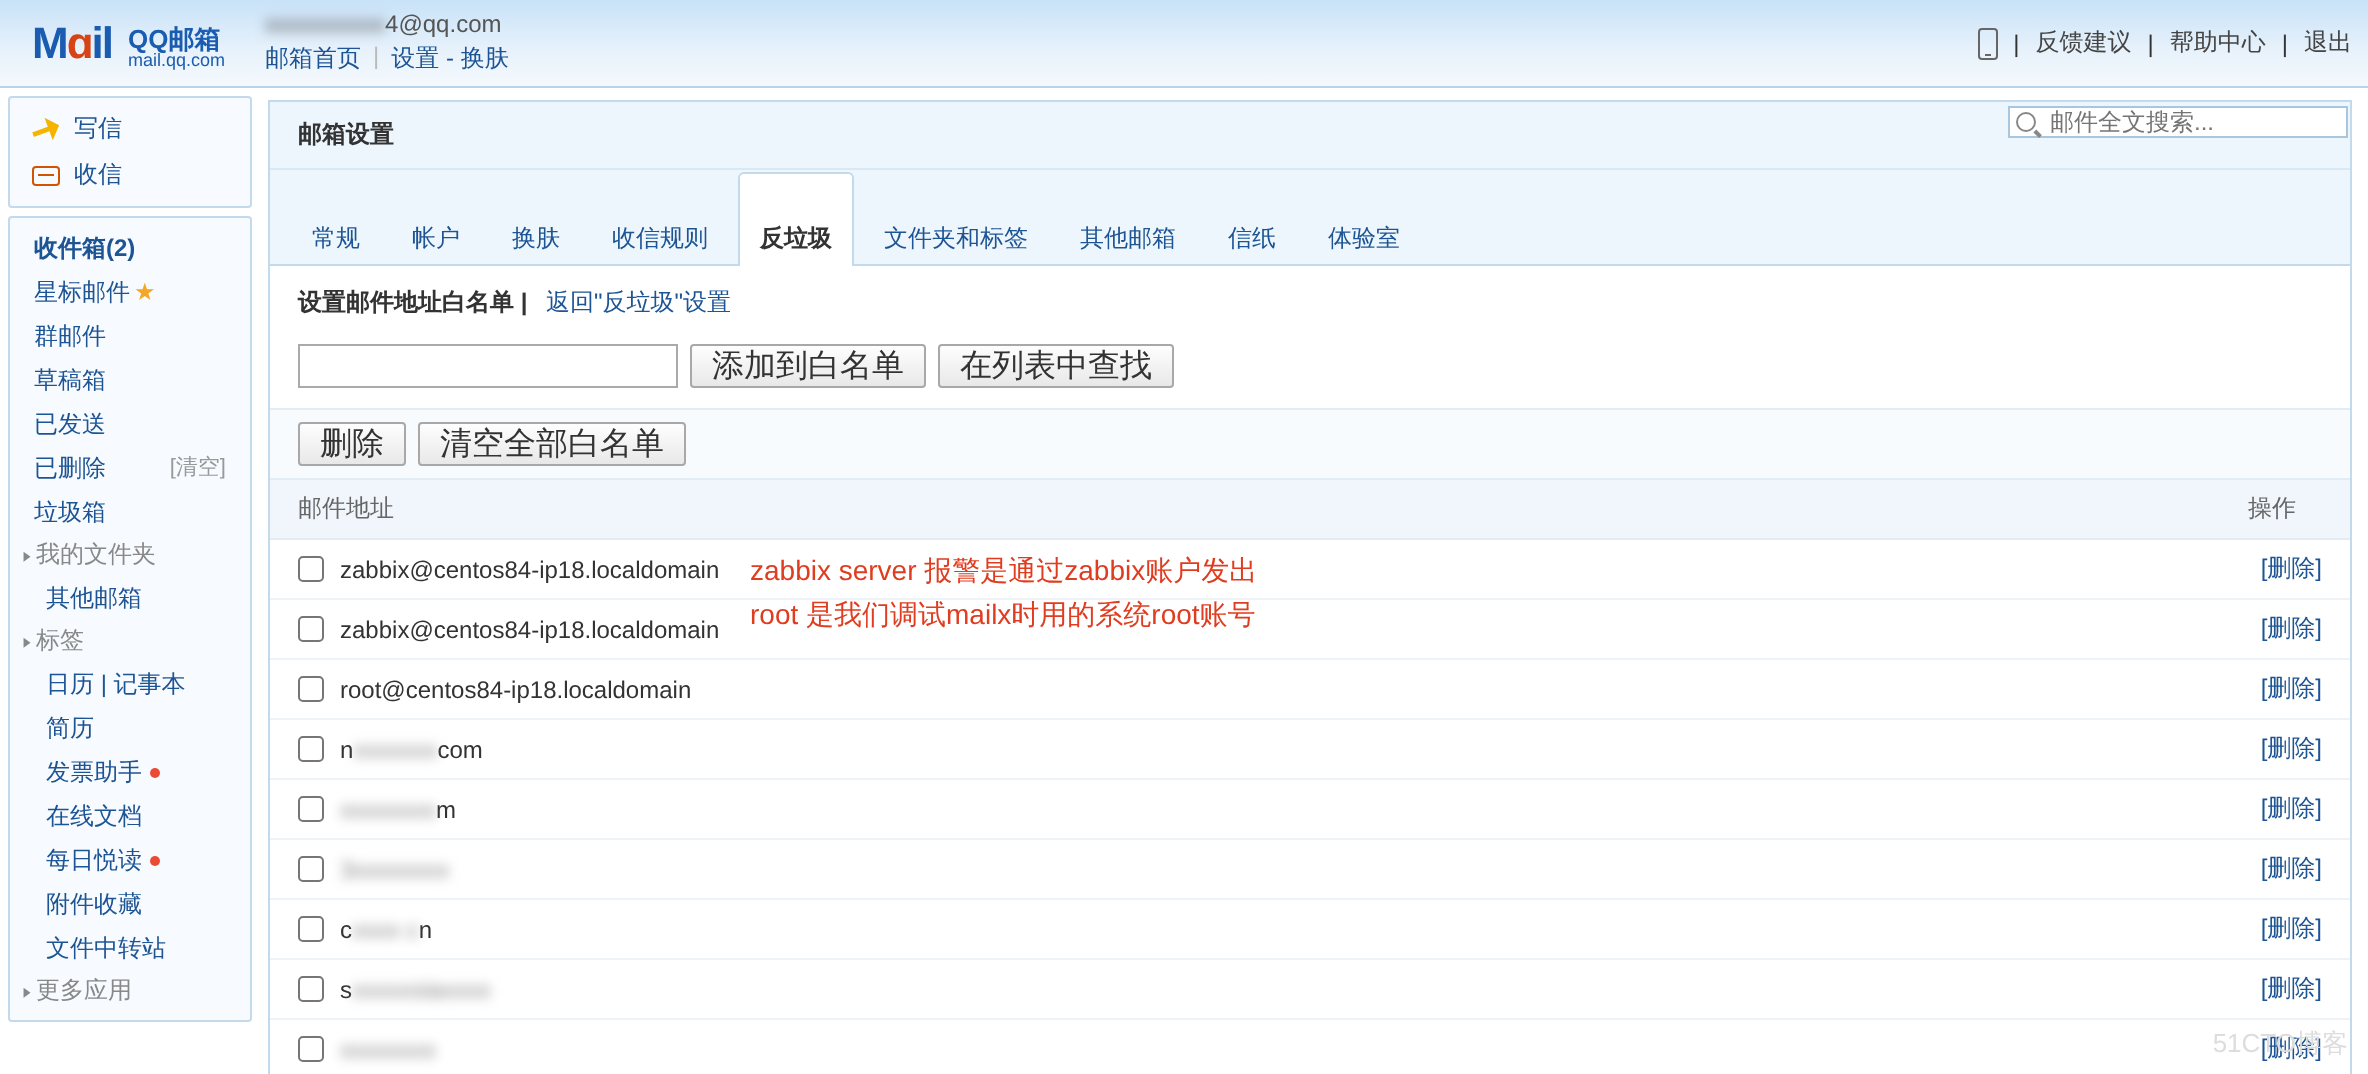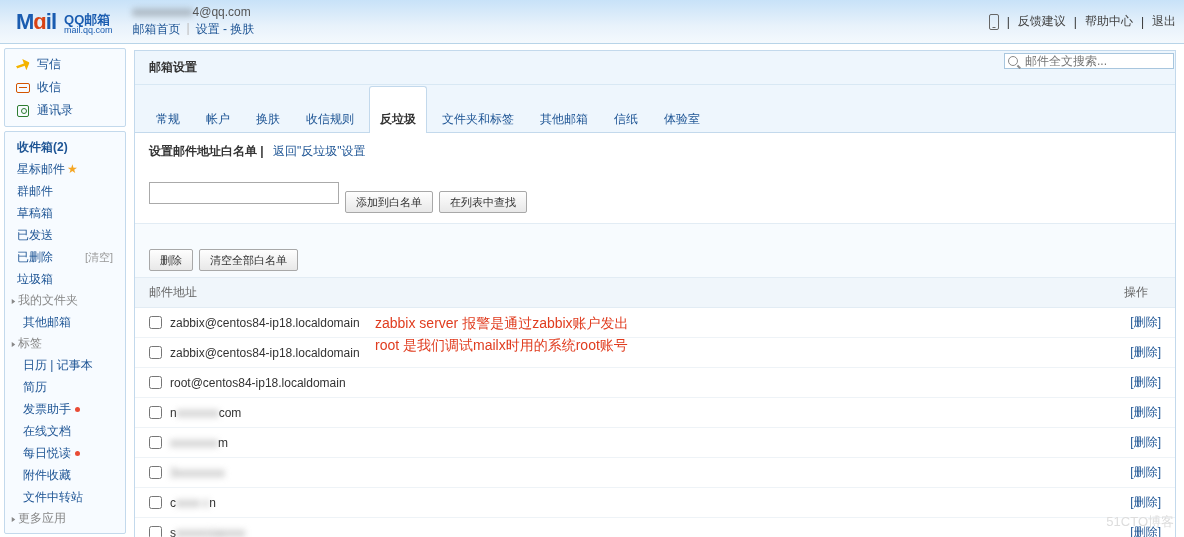--- a/index.html
+++ b/index.html
@@ -51,21 +51,21 @@
 
 .panel { border: 1px solid #c3d9ec; background: #fff; }
 .panel-title { background: #eef6fd; border-bottom: 1px solid #d8e8f4; padding: 8px 14px; font-weight: bold; color: #333; }
 .tabs { background: #eef6fd; border-bottom: 1px solid #c3d9ec; display: flex; padding: 0 10px; gap: 4px; }
 .tab { padding: 24px 10px 5px; cursor: pointer; color: #1d5494; border: 1px solid transparent; border-bottom: none; position: relative; top: 1px; }
 .tab.active { background: #fff; border-color: #c3d9ec; font-weight: bold; color: #333; border-radius: 3px 3px 0 0; }
 .sub-header { padding: 10px 14px 6px; font-weight: bold; }
 .sub-header .back { font-weight: normal; margin-left: 6px; }
 .controls { padding: 6px 14px 10px; display: flex; gap: 6px; align-items: center; }
 .text-input { width: 190px; height: 22px; border: 1px solid #aaa; padding: 0 4px; }
-.btn { height: 22px; padding: 0 10px; border: 1px solid #a8a8a8; background: linear-gradient(#fefefe,#e8e8e8); cursor: pointer; border-radius: 2px; font-size: 11px; color: #333; margin-top: 19px; }
+.btn { height: 22px; padding: 0 10px; border: 1px solid #a8a8a8; background: linear-gradient(#fefefe,#e8e8e8); cursor: pointer; border-radius: 2px; font-size: 16px; color: #333; }
 .action-row { padding: 6px 14px; border-top: 1px solid #e2ecf4; border-bottom: 1px solid #e2ecf4; background: #f7fbfe; display: flex; gap: 6px; }
 .table-head { display: flex; padding: 6px 14px; background: #f0f6fb; border-bottom: 1px solid #e2ecf4; color: #666; }
 .col-addr { flex: 1; }
 .col-act { width: 50px; text-align: center; }
 .row { display: flex; align-items: center; padding: 6px 14px; border-bottom: 1px solid #eef3f7; }
 .row input[type=checkbox] { margin-right: 8px; }
 .row .addr { flex: 1; color: #333; }
 .row .addr .blur { filter: blur(3px); color: #888; }
 .row .del { color: #1d5494; }
 .annotation { position: absolute; color: #e03c1f; font-size: 14px; line-height: 1.6; pointer-events: none; }
@@ -120,26 +120,20 @@
           <span class="icn">
             <span class="i-write"></span>
           </span>
           <span>写信</span>
         </div>
         <div class="sb-item">
           <span class="icn">
             <span class="i-inbox"></span>
           </span>
           <span>收信</span>
-        </div>
-        <div class="sb-item">
-          <span class="icn">
-            <span class="i-contact"></span>
-          </span>
-          <span>通讯录</span>
         </div>
       </div>
     <div class="sb-list" id="sb-folders">
         <div class="sb-link bold">
           <span>收件箱(2)</span>
         </div>
         <div class="sb-link">
           <span>星标邮件</span>
           <span class="star">★</span>
         </div>

